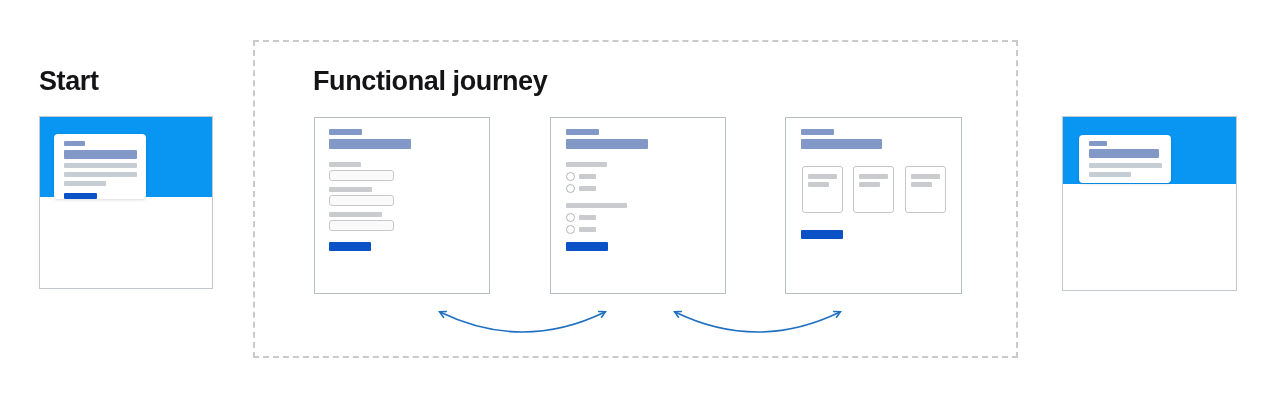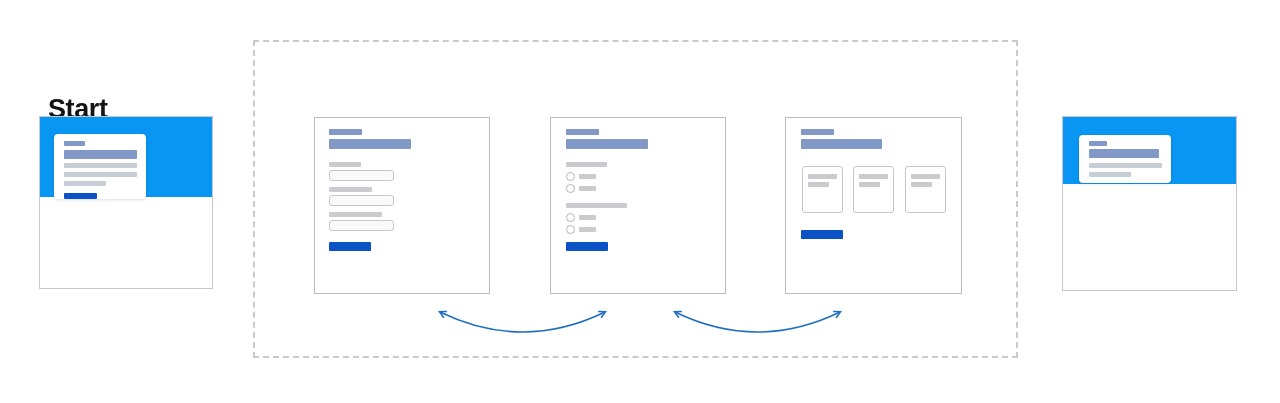--- a/index.html
+++ b/index.html
@@ -80,21 +80,22 @@
     background:#ffffff;
     box-sizing:border-box;
   }
   .arrows-svg{position:absolute;left:0;top:0;}
 </style>
 </head>
 <body>
 
 <div id="canvas">
 
-  <div class="stage-label" style="left:48px;top:66px;margin-top:28px;">Start</div>
+  <div class="stage-label" style="left:39px;top:66px;">Start</div>
+  <div class="stage-label" style="left:313px;top:66px;">Functional journey</div>
 
   <div class="stage-card" style="left:39px;top:116px;width:174px;height:173px;">
     <div class="hero" style="height:80px;"></div>
     <div class="mini-modal" style="left:14px;top:17px;width:92px;height:65px;">
       <div class="bar c-mblue" style="left:10px;top:7px;width:21px;height:5px;"></div>
       <div class="bar c-mblue" style="left:10px;top:16px;width:73px;height:9px;"></div>
       <div class="bar c-mgray" style="left:10px;top:29px;width:73px;height:5px;"></div>
       <div class="bar c-mgray" style="left:10px;top:38px;width:73px;height:5px;"></div>
       <div class="bar c-mgray" style="left:10px;top:47px;width:42px;height:5px;"></div>
       <div class="bar c-btn" style="left:10px;top:59px;width:33px;height:6px;"></div>

